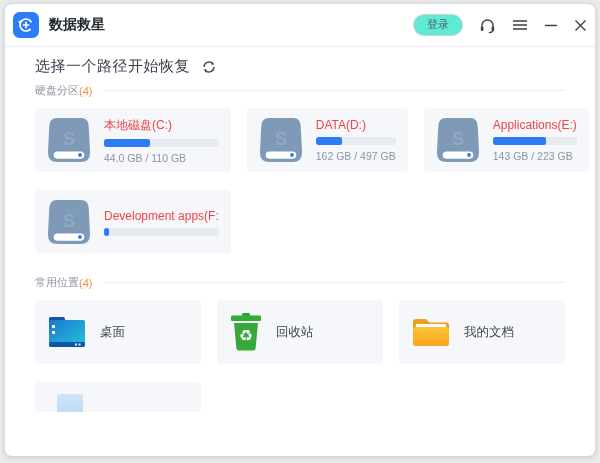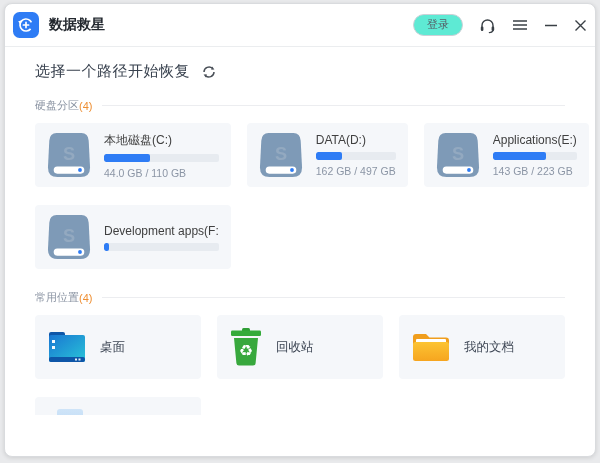--- a/index.html
+++ b/index.html
@@ -25,35 +25,35 @@
     border:1px solid #ccd1d7; border-radius:11px; background:#5eead4;
     font-size:11px; color:#565d66; padding:3px 13px; line-height:1.2;
     cursor:pointer; font-family:inherit;
   }
   .tb-icon { margin-left:16px; display:flex; align-items:center; cursor:pointer; }
   .tb-divider-line { border-bottom:1px solid #ebedef; }
   
   .content {
     height:368px; overflow:hidden; padding:0 30px;
   }
-  .page-title-row { display:flex; align-items:center; margin-top:15px; }
+  .page-title-row { display:flex; align-items:center; margin-top:10px; }
   .page-title { font-size:15px; color:#38414e; font-weight:500; letter-spacing:.5px; }
   .refresh { margin-left:12px; display:flex; cursor:pointer; }
-  .section-head { display:flex; align-items:center; margin-top:17px; }
+  .section-head { display:flex; align-items:center; margin-top:7px; }
   .section-label { font-size:11px; color:#8a93a2; white-space:nowrap; }
   .section-count { font-size:11px; color:#ee8f33; }
   .section-line { flex:1; height:1px; background:#ecoeff; background:#ecedf0; margin-left:10px; }
   .cards { display:grid; grid-template-columns:repeat(3,1fr); gap:18px 16px; margin-top:10px; }
   .card {
     background:#f5f7fa; border-radius:4px; height:64px;
     display:flex; align-items:center; padding:10px 12px; gap:13px;
     cursor:pointer;
   }
   .drive-info { flex:1; min-width:0; display:flex; flex-direction:column; gap:5px; }
-  .drive-name { font-size:12px; color:#404040; white-space:nowrap; overflow:hidden; }
+  .drive-name { font-size:12px; color:#ef4444; white-space:nowrap; overflow:hidden; }
   .bar-track { width:100%; height:8px; background:#e7ebf0; border-radius:2px; overflow:hidden; }
   .bar-fill { height:100%; background:#2e7cf5; border-radius:2px; }
   .drive-cap { font-size:10.5px; color:#8b95a5; white-space:nowrap; }
   .loc-label { font-size:12.5px; color:#3d4654; }
   .loc-icon { flex:none; display:flex; }
   .partial-row { margin-top:18px; display:grid; grid-template-columns:repeat(3,1fr); gap:16px; }
   .partial-card {
     background:#f5f7fa; border-radius:4px 4px 0 0; height:30px;
     padding:12px 12px 0; display:flex; cursor:pointer;
   }

